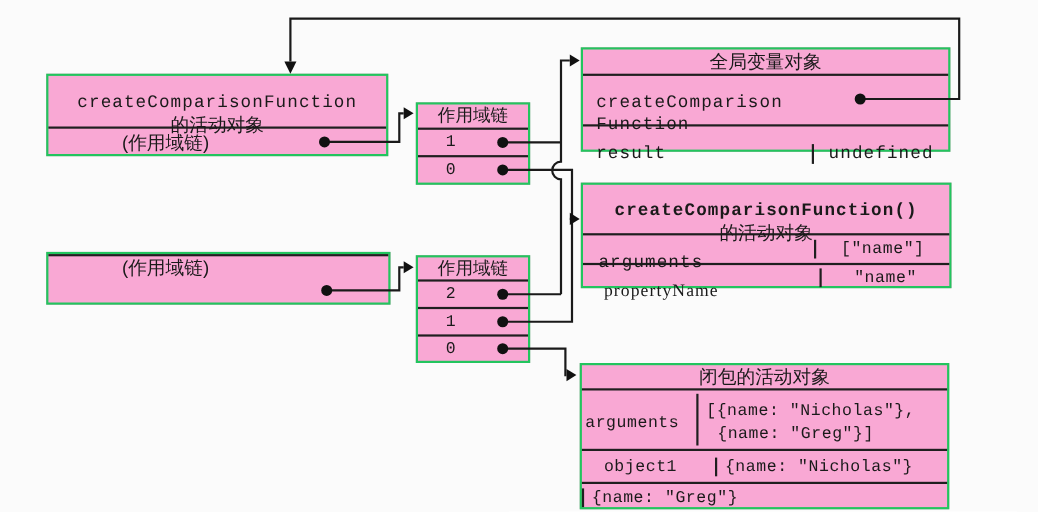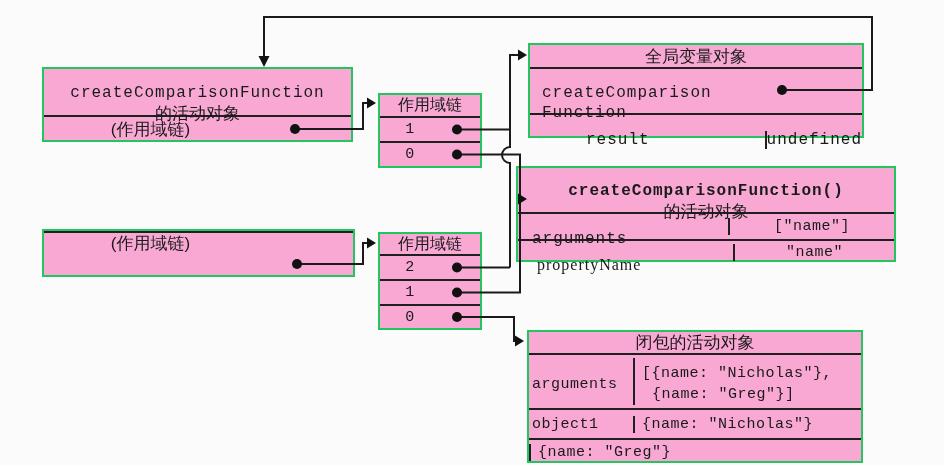--- a/index.html
+++ b/index.html
@@ -76,27 +76,27 @@
 
   <div class="box" style="left:528px;top:43px;width:336px;height:95px;">
     <div class="flexc cjk" style="height:22px;">全局变量对象</div>
     <div class="row hline" style="height:44px;">
       <div class="cell-key mono code-lg" style="width:196px;padding-left:12px;">
         <span style="line-height:20px;"><span>createComparison</span><br>
         <span>Function</span></span>
       </div>
       <div class="cell-ptr"></div>
     </div>
-    <div class="row hline" style="height:25px;padding-left:44px;">
+    <div class="row hline" style="height:25px;">
       <div class="cell-key mono code-lg" style="width:196px;padding-left:12px;">result</div>
       <div class="cell-val mono code-lg" style="flex:1;">undefined</div>
     </div>
   </div>
 
-  <div class="box" style="left:516px;top:166px;width:380px;height:96px;">
+  <div class="box" style="left:528px;top:166px;width:337px;height:96px;">
     <div class="flexc" style="height:44px;flex-direction:column;">
       <span class="mono code-lg" style="font-weight:bold;">createComparisonFunction()</span>
       <span class="cjk">的活动对象</span>
     </div>
     <div class="row hline" style="height:25px;">
       <div class="cell-key mono code-lg" style="width:196px;padding-left:14px;">arguments</div>
       <div class="cell-val mono code-md" style="flex:1;">["name"]</div>
     </div>
     <div class="row hline" style="height:23px;">
       <div class="cell-key mono code-lg" style="width:196px;padding-left:19px;font-family:Liberation Serif, serif;">propertyName</div>
@@ -107,21 +107,21 @@
   <div class="box" style="left:527px;top:330px;width:336px;height:133px;">
     <div class="flexc cjk" style="height:21px;">闭包的活动对象</div>
     <div class="row hline" style="height:53px;">
       <div class="cell-key mono code-md" style="width:101px;padding-left:3px;align-items:flex-start;padding-top:5px;">arguments</div>
       <div class="cell-ptr mono code-md" style="padding-left:7px;padding-top:5px;">
         <span style="line-height:21px;"><span>[{name: "Nicholas"},</span><br>
         <span style="padding-left:10px;">{name: "Greg"}]</span></span>
       </div>
     </div>
     <div class="row hline" style="height:28px;">
-      <div class="cell-key mono code-md" style="width:101px;padding-left:3px;">object1</div>
+      <div class="cell-key mono code-md" style="width:101px;padding-left:20px;">object1</div>
       <div class="cell-ptr mono code-md cell-key" style="padding-left:7px;">{name: "Nicholas"}</div>
     </div>
     <div class="row hline" style="height:25px;">
       <div class="cell-ptr mono code-md cell-key" style="padding-left:7px;">{name: "Greg"}</div>
     </div>
   </div>
 
   <svg class="wires" width="944" height="465" viewBox="0 0 944 465">
 
     <path class="wire" d="M782 90 H872 V17 H264 V56"></path>

